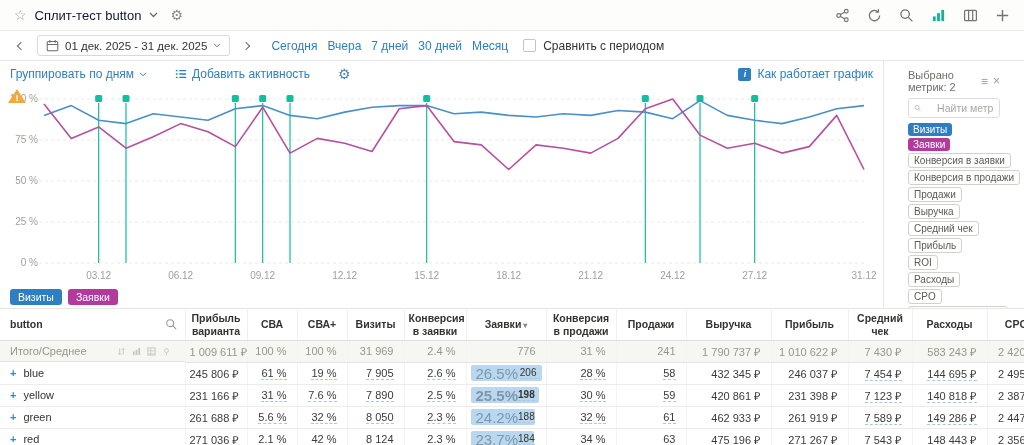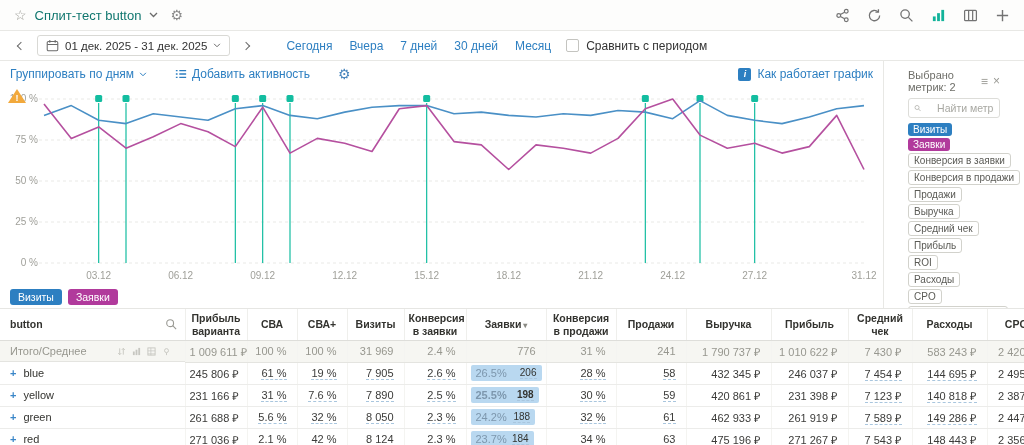--- a/index.html
+++ b/index.html
@@ -3,36 +3,36 @@
 <meta charset="utf-8">
 <style>
 *{box-sizing:border-box;margin:0;padding:0}
 html,body{width:1024px;height:445px;overflow:hidden;background:#fff;
   font-family:"Liberation Sans",sans-serif;color:#333;font-size:12px}
 
 
 .topbar{height:31px;border-bottom:1px solid #e8e8e5;display:flex;align-items:center;
   padding:0 14px;gap:8px;background:#fdfdfc}
 .star{color:#9a9a94;font-size:14px;line-height:1}
-.title{font-size:13px;color:#0f766e}
+.title{font-size:13px;color:#0f172a}
 .caret-svg{display:inline-block;vertical-align:middle}
 .gear{color:#8a8a8a;font-size:14px;line-height:1;margin-left:4px}
 .topbar-right{margin-left:auto;display:flex;gap:17px;align-items:center}
 .tb-icon{display:inline-flex;align-items:center;cursor:pointer}
 
 
 .datebar{height:30px;border-bottom:1px solid #e8e8e5;display:flex;align-items:center;
   padding:0 12px;font-size:12px}
 .navchev{width:18px;height:18px;display:inline-flex;align-items:center;justify-content:center;cursor:pointer}
 .chev{width:6px;height:6px;border-left:1.5px solid #6b6b6b;border-bottom:1.5px solid #6b6b6b;display:inline-block}
 .chev.left{transform:rotate(45deg)}
 .chev.right{transform:rotate(-135deg)}
 .date-box{display:flex;align-items:center;gap:6px;border:1px solid #d9d9d5;border-radius:3px;
   padding:3px 8px;margin:0 7px;font-size:11.5px;color:#333;cursor:pointer;background:#fff}
-.quick-links{display:flex;gap:17px;margin-left:31px}
+.quick-links{display:flex;gap:10px;margin-left:16px}
 .quick-link{color:#2d7fc1;cursor:pointer}
 .compare{display:flex;align-items:center;gap:7px;margin-left:15px}
 .checkbox{width:13px;height:13px;border:1px solid #c4c4c0;border-radius:2px;background:#fff;display:inline-block;cursor:pointer}
 
 
 .content{display:flex;height:247px}
 .main{flex:1;min-width:0;padding:0 4px}
 .controls{height:26px;display:flex;align-items:center;gap:28px;padding:4px 6px;font-size:12px}
 .ctrl-link{color:#2d7fc1;display:inline-flex;align-items:center;gap:5px;cursor:pointer}
 .ctrl-gear{color:#4a86bd;font-size:14px;line-height:1;cursor:pointer}
@@ -71,21 +71,21 @@
 .grid td.cell-first{text-align:left;padding-left:10px;border-left:none}
 tr.total td{background:#f6f6f2;color:#97978f;border-top:1px solid #e4e4e0;border-bottom:1px solid #e4e4e0;height:21px}
 tr.total td.cell-first{display:flex;align-items:center;border-top:none}
 .row-icons{margin-left:auto;display:inline-flex;gap:6px;padding-right:4px;align-items:center}
 .plus{color:#3a86c8;font-weight:bold;margin-right:7px;cursor:pointer}
 .vname{color:#33332f}
 .dashed{border-bottom:1px dashed #a9c6de;cursor:pointer}
 td.lead-cell{padding:2px 4px}
 .lead-bar{background:#b9d8f0;height:16px;border-radius:2px;display:flex;align-items:center;
   justify-content:space-between;padding:0 5px;margin-left:0}
-.lead-share{color:#7d97ad;font-size:11px}
+.lead-share{color:#7d97ad;font-size:15px}
 .lead-val{font-size:10px;color:#33332f}
 </style>
 </head>
 <body>
 
 <header class="topbar">
   <span class="star">☆</span>
   <span class="title">Сплит-тест button</span>
   <svg class="caret-svg" width="9" height="6" viewBox="0 0 9 6">
       <path d="M1 1l3.5 3.5L8 1" stroke="#6b6b6b" stroke-width="1.3" fill="none"></path>

